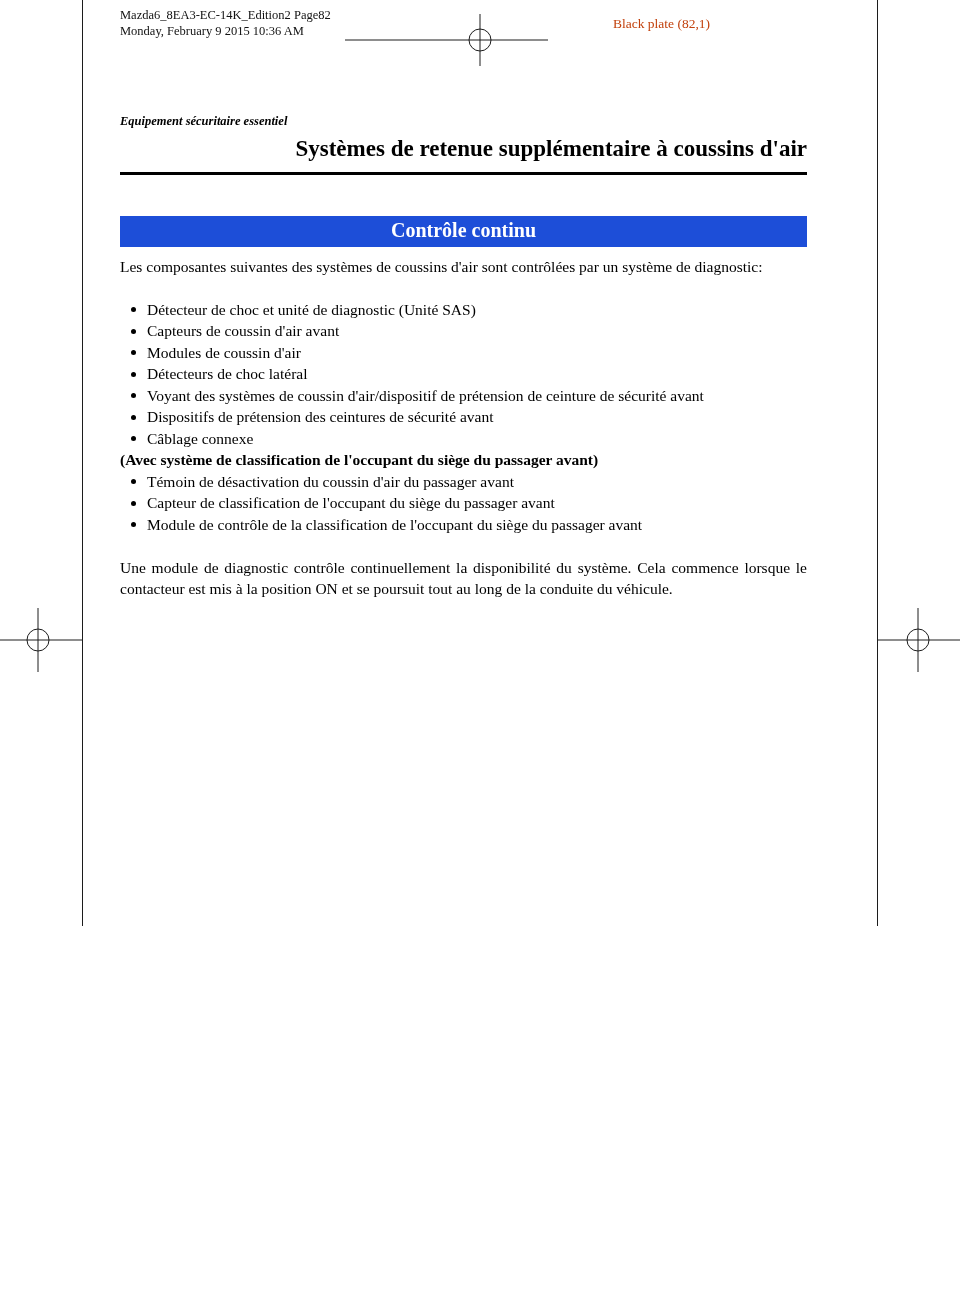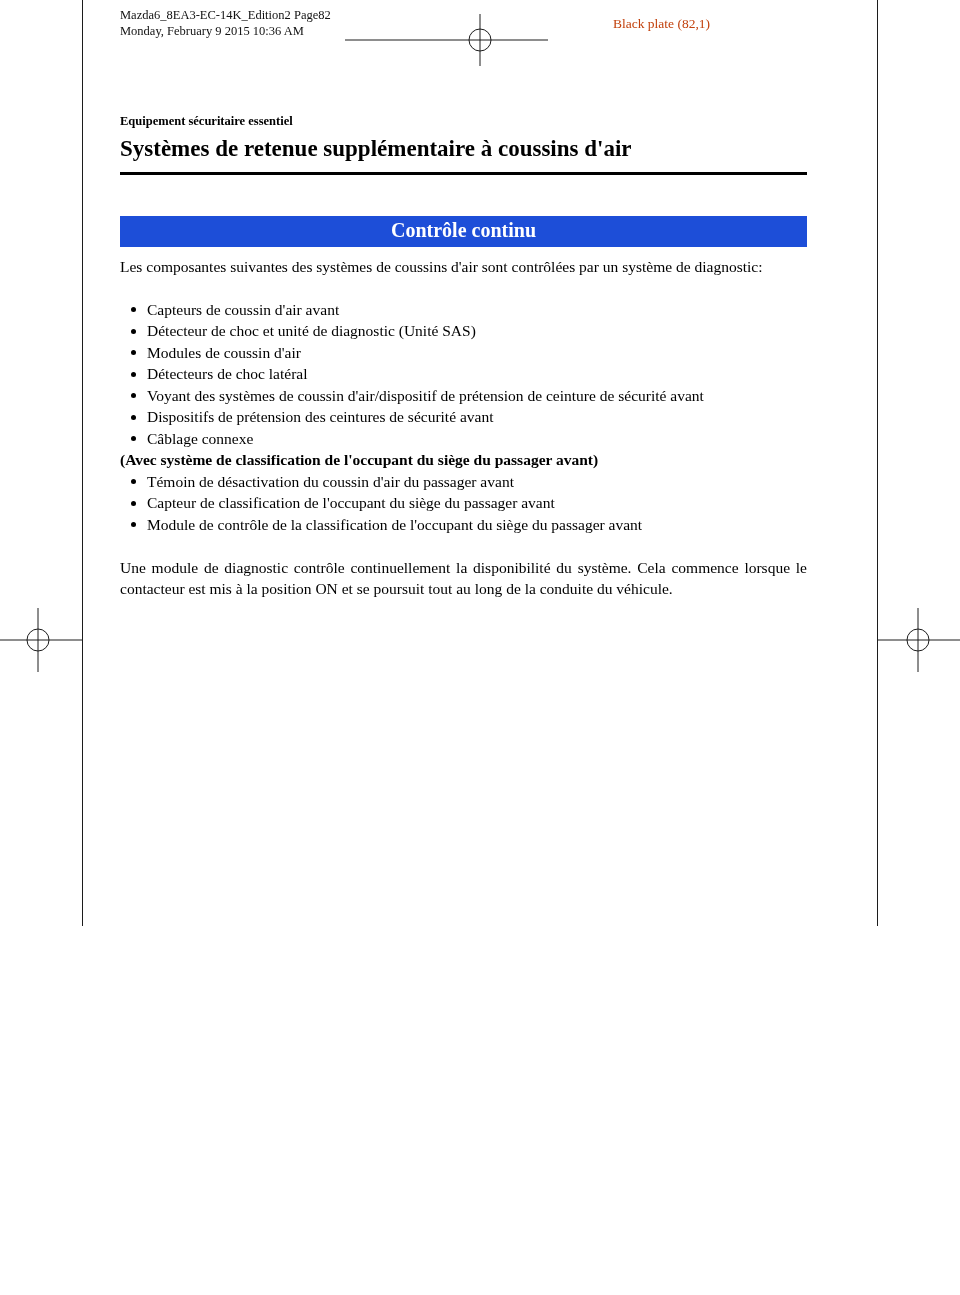--- a/index.html
+++ b/index.html
@@ -18,22 +18,22 @@
   .crop-h.bottom { position:absolute; left:0; top:1208px; width:960px; height:1px; background:#1c1c1c; }
   .crosshair { position:absolute; }
   .crosshair line, .crosshair circle { stroke:#1c1c1c; stroke-width:1; fill:none; }
 
   
   .printinfo { position:absolute; left:120px; top:7px; font-size:12.5px; line-height:16px; color:#111; }
   .blackplate { position:absolute; left:613px; top:16px; font-size:13.5px; color:#c2410c; }
 
   
   .content { position:absolute; left:120px; top:114px; width:687px; font-size:15.5px; line-height:21.5px; }
-  .section-label { font-weight:bold; font-size:12.5px; line-height:15px; }
-  .page-title { font-weight:bold; font-size:23px; line-height:29px; margin-top:5px; }
+  .section-label { font-weight:bold; font-size:12.5px; line-height:15px;font-style:italic; }
+  .page-title { font-weight:bold; font-size:23px; line-height:29px; margin-top:5px;text-align:right; }
   .title-rule { height:3px; background:#000; margin-top:9px; }
 
   .banner {
     margin-top:41px;
     background:#1d4ed8;
     color:#ffffff;
     text-align:center;
     font-weight:bold;
     font-size:20px;
     padding:4px 0 5px 0;
@@ -107,22 +107,22 @@
     <h1 class="page-title">Systèmes de retenue supplémentaire à coussins d'air</h1>
     <div class="title-rule"></div>
 
     <div class="banner">
       <span>Contrôle continu</span>
     </div>
 
     <p class="para">Les composantes suivantes des systèmes de coussins d'air sont contrôlées par un système de diagnostic:</p>
 
     <ul class="bullets gap-before">
+      <li><span class="dot"></span><span>Détecteur de choc et unité de diagnostic (Unité SAS)</span></li>
       <li><span class="dot"></span><span>Capteurs de coussin d'air avant</span></li>
-      <li><span class="dot"></span><span>Détecteur de choc et unité de diagnostic (Unité SAS)</span></li>
       <li><span class="dot"></span><span>Modules de coussin d'air</span></li>
       <li><span class="dot"></span><span>Détecteurs de choc latéral</span></li>
       <li><span class="dot"></span><span>Voyant des systèmes de coussin d'air/dispositif de prétension de ceinture de sécurité avant</span></li>
       <li><span class="dot"></span><span>Dispositifs de prétension des ceintures de sécurité avant</span></li>
       <li><span class="dot"></span><span>Câblage connexe</span></li>
     </ul>
 
     <p class="subheading">(Avec système de classification de l'occupant du siège du passager avant)</p>
 
     <ul class="bullets">

